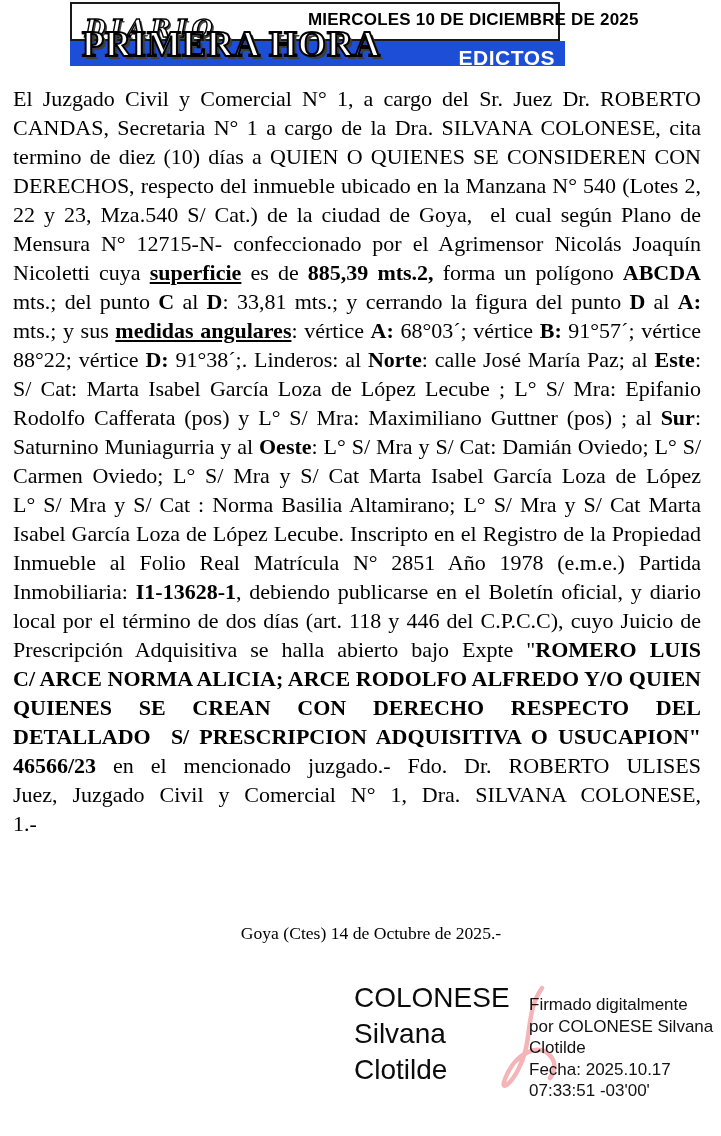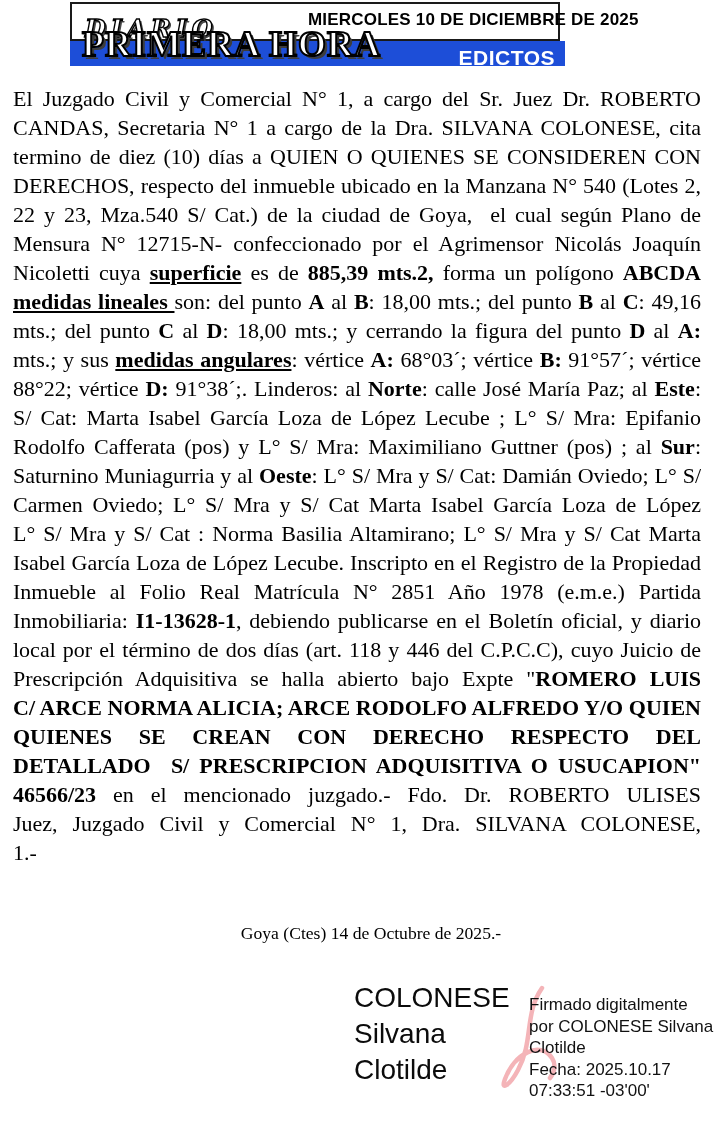--- a/index.html
+++ b/index.html
@@ -77,22 +77,21 @@
 </div>
 
 <div class="content" id="body-lines">
     <div class="bline"><span>El Juzgado Civil y Comercial N° 1, a cargo del Sr. Juez Dr. ROBERTO ULISES</span></div>
     <div class="bline"><span>CANDAS, Secretaria N° 1 a cargo de la Dra. SILVANA COLONESE, cita por el</span></div>
     <div class="bline"><span>termino de diez (10) días a QUIEN O QUIENES SE CONSIDEREN CON</span></div>
     <div class="bline"><span>DERECHOS, respecto del inmueble ubicado en la Manzana N° 540 (Lotes 2, 3,</span></div>
     <div class="bline"><span>22 y 23, Mza.540 S/ Cat.) de la ciudad de Goya,&nbsp; el cual según Plano de</span></div>
     <div class="bline"><span>Mensura N° 12715-N- confeccionado por el Agrimensor Nicolás Joaquín</span></div>
     <div class="bline"><span>Nicoletti cuya </span><span class="u">superficie</span><span> es de </span><span class="b">885,39 mts.2,</span><span> forma un polígono </span><span class="b">ABCDA</span><span> cuyas</span></div>
-    <div class="bline"><span class="b u">medidas lineales </span><span>son: del punto </span><span class="b">A</span><span> al </span><span class="b">B</span><span>: 18,00 mts.; del punto </span><span class="b">B</span><span> al </span><span class="b">C</span><span>: 49,16</span></div>
-    <div class="bline"><span>mts.; del punto </span><span class="b">C</span><span> al </span><span class="b">D</span><span>: 18,00 mts.; y cerrando la figura del punto </span><span class="b">D</span><span> al </span><span class="b">A:</span><span> 49,26</span></div>
+    <div class="bline"><span>mts.; del punto </span><span class="b">C</span><span> al </span><span class="b">D</span><span>: 33,81 mts.; y cerrando la figura del punto </span><span class="b">D</span><span> al </span><span class="b">A:</span><span> 49,26</span></div>
     <div class="bline"><span>mts.; y sus </span><span class="b u">medidas angulares</span><span>: vértice </span><span class="b">A:</span><span> 68°03´; vértice </span><span class="b">B:</span><span> 91°57´; vértice </span><span class="b">C:</span></div>
     <div class="bline"><span>88°22; vértice </span><span class="b">D:</span><span> 91°38´;. Linderos: al </span><span class="b">Norte</span><span>: calle José María Paz; al </span><span class="b">Este</span><span>: L</span></div>
     <div class="bline"><span>S/ Cat: Marta Isabel García Loza de López Lecube ; L° S/ Mra: Epifanio</span></div>
     <div class="bline"><span>Rodolfo Cafferata (pos) y L° S/ Mra: Maximiliano Guttner (pos) ; al </span><span class="b">Sur</span><span>: Pasaje</span></div>
     <div class="bline"><span>Saturnino Muniagurria y al </span><span class="b">Oeste</span><span>: L° S/ Mra y S/ Cat: Damián Oviedo; L° S/</span></div>
     <div class="bline"><span>Carmen Oviedo; L° S/ Mra y S/ Cat Marta Isabel García Loza de López Lecube;</span></div>
     <div class="bline"><span>L° S/ Mra y S/ Cat : Norma Basilia Altamirano; L° S/ Mra y S/ Cat Marta</span></div>
     <div class="bline"><span>Isabel García Loza de López Lecube. Inscripto en el Registro de la Propiedad</span></div>
     <div class="bline"><span>Inmueble al Folio Real Matrícula N° 2851 Año 1978 (e.m.e.) Partida</span></div>
     <div class="bline"><span>Inmobiliaria: </span><span class="b">I1-13628-1</span><span>, debiendo publicarse en el Boletín oficial, y diario</span></div>

